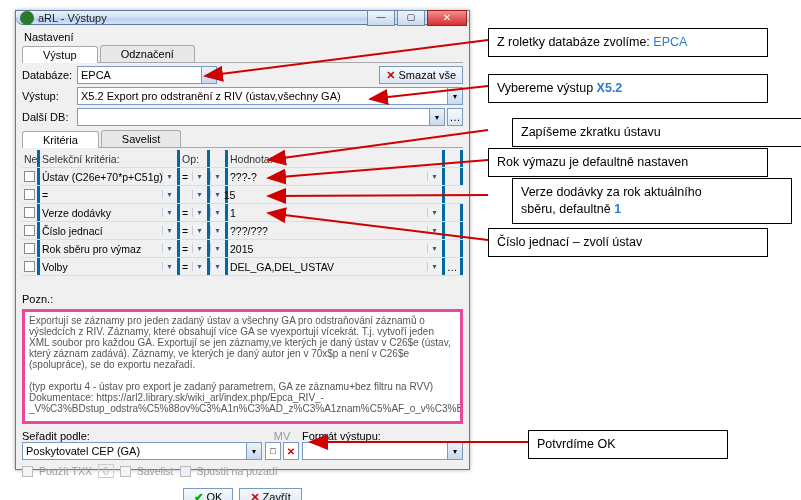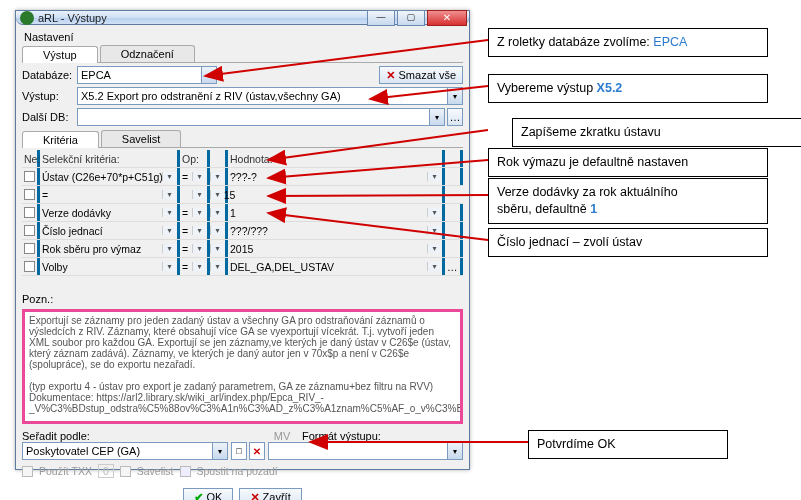--- a/index.html
+++ b/index.html
@@ -282,21 +282,21 @@
     <div class="bottom-row">
       <div style="width:240px">
         <div class="lbl2">Seřadit podle:</div>
       </div>
       <div style="width:40px;text-align:center;color:#999">MV</div>
       <div style="flex:1">
         <div class="lbl2">Formát výstupu:</div>
       </div>
     </div>
     <div class="bottom-row" style="margin-top:0">
-      <div class="fld2" style="width:206px;position:relative">
+      <div class="fld2" style="width:240px;position:relative">
         <span>Poskytovatel CEP (GA)</span>
         <div class="dd" style="position:absolute;right:0;top:0;bottom:0;width:15px;border-left:1px solid #7a9ac0;background:linear-gradient(#eef3f9,#c8d9ee);display:flex;align-items:center;justify-content:center;font-size:8px">▾</div>
       </div>
       <div style="width:40px;display:flex;justify-content:center;gap:2px">
         <div style="width:16px;height:18px;border:1px solid #7a9ac0;background:#fff;font-size:9px;display:flex;align-items:center;justify-content:center">□</div>
         <div style="width:16px;height:18px;border:1px solid #7a9ac0;background:#fff;color:#c00;font-weight:bold;font-size:10px;display:flex;align-items:center;justify-content:center">✕</div>
       </div>
       <div class="fld2" style="flex:1;position:relative">
         <span></span>
         <div class="dd" style="position:absolute;right:0;top:0;bottom:0;width:15px;border-left:1px solid #7a9ac0;background:linear-gradient(#eef3f9,#c8d9ee);display:flex;align-items:center;justify-content:center;font-size:8px">▾</div>
@@ -332,21 +332,21 @@
 </div>
 <div class="anno" style="left:488px; top:74px; width:280px">
   <span>Vybereme výstup </span><span class="hl-blue hl-bold">X5.2</span>
 </div>
 <div class="anno" style="left:512px; top:118px; width:320px">
   <span>Zapíšeme zkratku ústavu</span>
 </div>
 <div class="anno" style="left:488px; top:148px; width:280px">
   <span>Rok výmazu je defaultně nastaven</span>
 </div>
-<div class="anno" style="left:488px; top:178px; width:280px">
+<div class="anno" style="left:512px; top:178px; width:280px">
   <span>Verze dodávky za rok aktuálního</span><br>
   <span>sběru, defaultně </span><span class="hl-blue hl-bold">1</span>
 </div>
 <div class="anno" style="left:488px; top:228px; width:280px">
   <span>Číslo jednací – zvolí ústav</span>
 </div>
 <div class="anno" style="left:528px; top:430px; width:200px">
   <span>Potvrdíme OK</span>
 </div>
 

